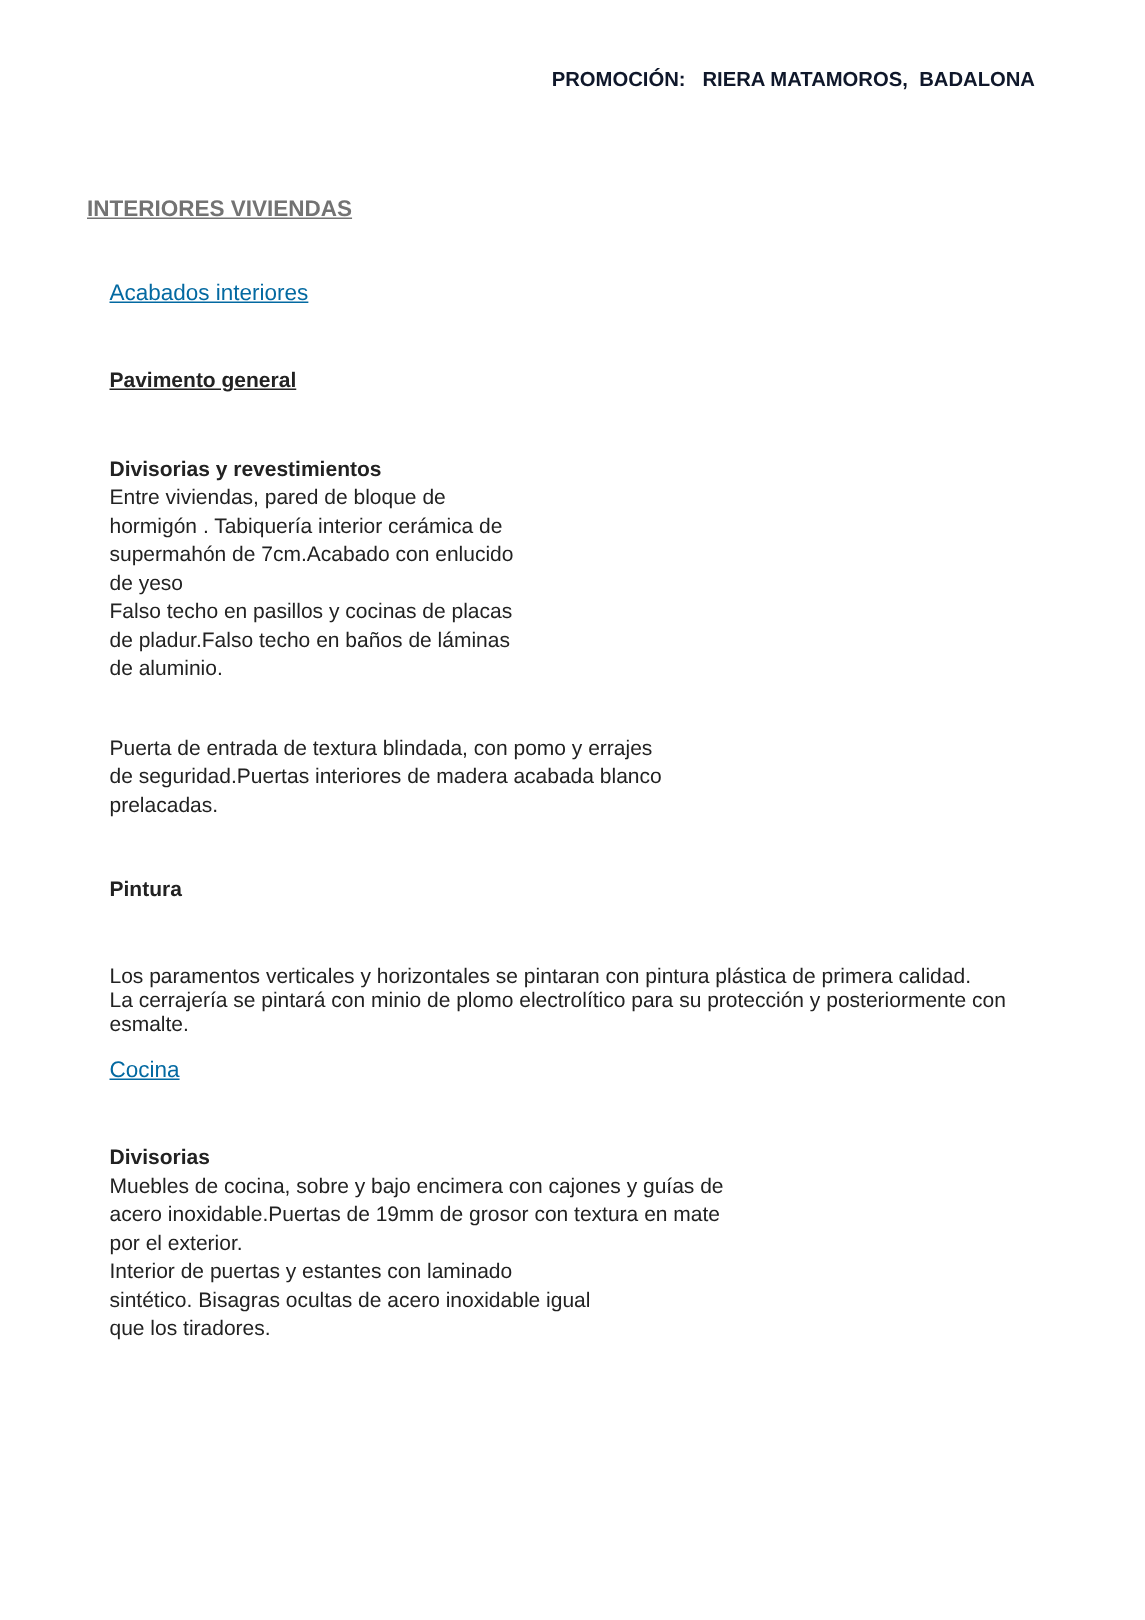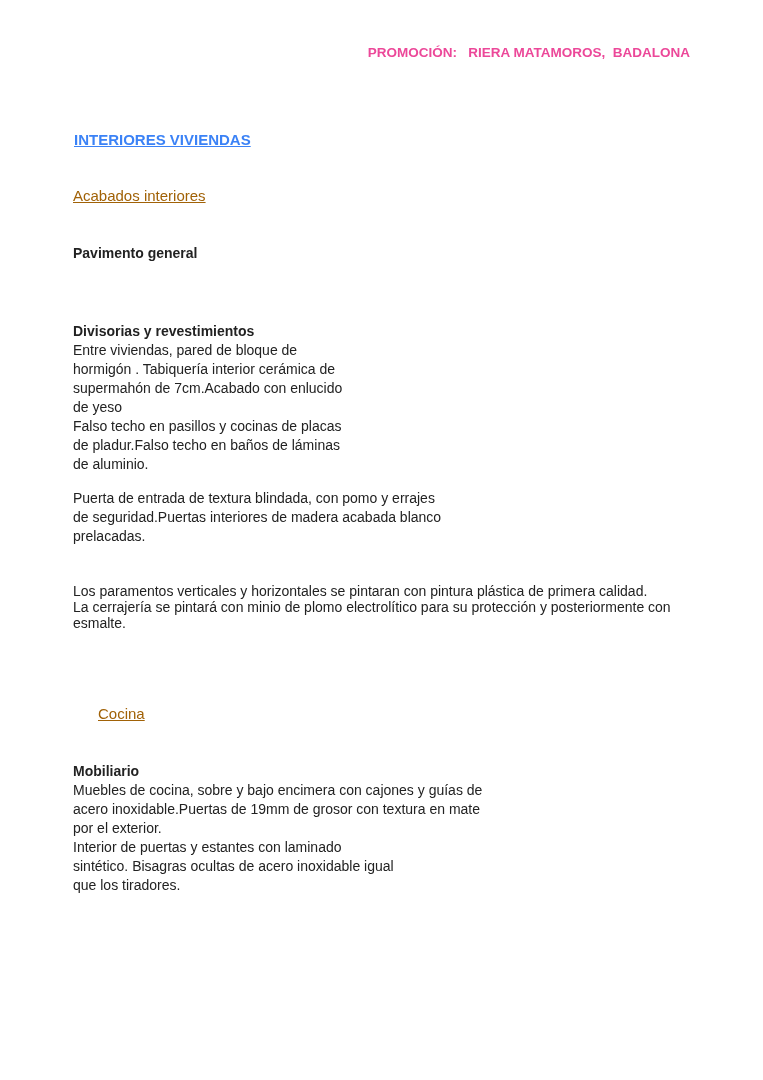--- a/index.html
+++ b/index.html
@@ -15,66 +15,66 @@
     font-family: "Liberation Sans", sans-serif;
     color: #222222;
     overflow: hidden;
   }
   .doc-header {
     position: absolute;
     top: 45px;
     right: 73px;
     font-size: 13.5px;
     font-weight: bold;
-    color: #ec4899;
+    color: #0f172a;
     white-space: pre;
   }
   .doc-title {
     position: absolute;
-    left: 74px;
+    left: 58px;
     top: 131px;
     font-size: 15px;
     font-weight: bold;
-    color: #3b82f6;
+    color: #737373;
     text-decoration: underline;
     white-space: pre;
   }
   .subtitle {
     position: absolute;
     left: 73px;
     font-size: 15px;
     font-weight: normal;
-    color: #a16207;
+    color: #0369a1;
     text-decoration: underline;
     white-space: pre;
   }
   #subtitle-acabados { top: 187px; }
-  #subtitle-cocina   { top: 705px; margin-left: 25px; }
+  #subtitle-cocina   { top: 705px; }
   .blk {
     position: absolute;
     left: 73px;
     right: 71px;
   }
   .blk-heading {
     font-size: 14px;
     font-weight: bold;
     line-height: 19px;
     white-space: pre-wrap;
   }
   .blk-body {
     font-size: 14px;
     font-weight: normal;
     line-height: 19px;
     white-space: pre-wrap;
   }
-  #blk-pavimento   { top: 244px; }
-  #blk-divisorias  { top: 322px; }
+  #blk-pavimento   { top: 244px; text-decoration: underline; }
+  #blk-divisorias  { top: 303px; }
   #blk-carpinteria { top: 489px; }
   #blk-pintura     { top: 583px; }
-  #blk-pintura .blk-body { line-height: 16px; }
+  #blk-pintura .blk-body { line-height: 16px; margin-top: 40px; }
   #blk-mobiliario  { top: 762px; }
 </style>
 </head>
 <body>
 
 <div class="page">
 
   <div class="doc-header">PROMOCIÓN:   RIERA MATAMOROS,  BADALONA</div>
 
   <div class="doc-title">INTERIORES VIVIENDAS</div>
@@ -96,29 +96,30 @@
 de aluminio.</div>
   </div>
 
   <div class="blk" id="blk-carpinteria">
     <div class="blk-body">Puerta de entrada de textura blindada, con pomo y errajes
 de seguridad.Puertas interiores de madera acabada blanco
 prelacadas.</div>
   </div>
 
   <div class="blk" id="blk-pintura">
+    <div class="blk-heading">Pintura</div>
     <div class="blk-body">Los paramentos verticales y horizontales se pintaran con pintura plástica de primera calidad.
 La cerrajería se pintará con minio de plomo electrolítico para su protección y posteriormente con
 esmalte.</div>
   </div>
 
   <div class="subtitle" id="subtitle-cocina">Cocina</div>
 
   <div class="blk" id="blk-mobiliario">
-    <div class="blk-heading">Mobiliario</div>
+    <div class="blk-heading">Divisorias</div>
     <div class="blk-body">Muebles de cocina, sobre y bajo encimera con cajones y guías de
 acero inoxidable.Puertas de 19mm de grosor con textura en mate
 por el exterior.
 Interior de puertas y estantes con laminado
 sintético. Bisagras ocultas de acero inoxidable igual
 que los tiradores.</div>
   </div>
 
 </div>
 

